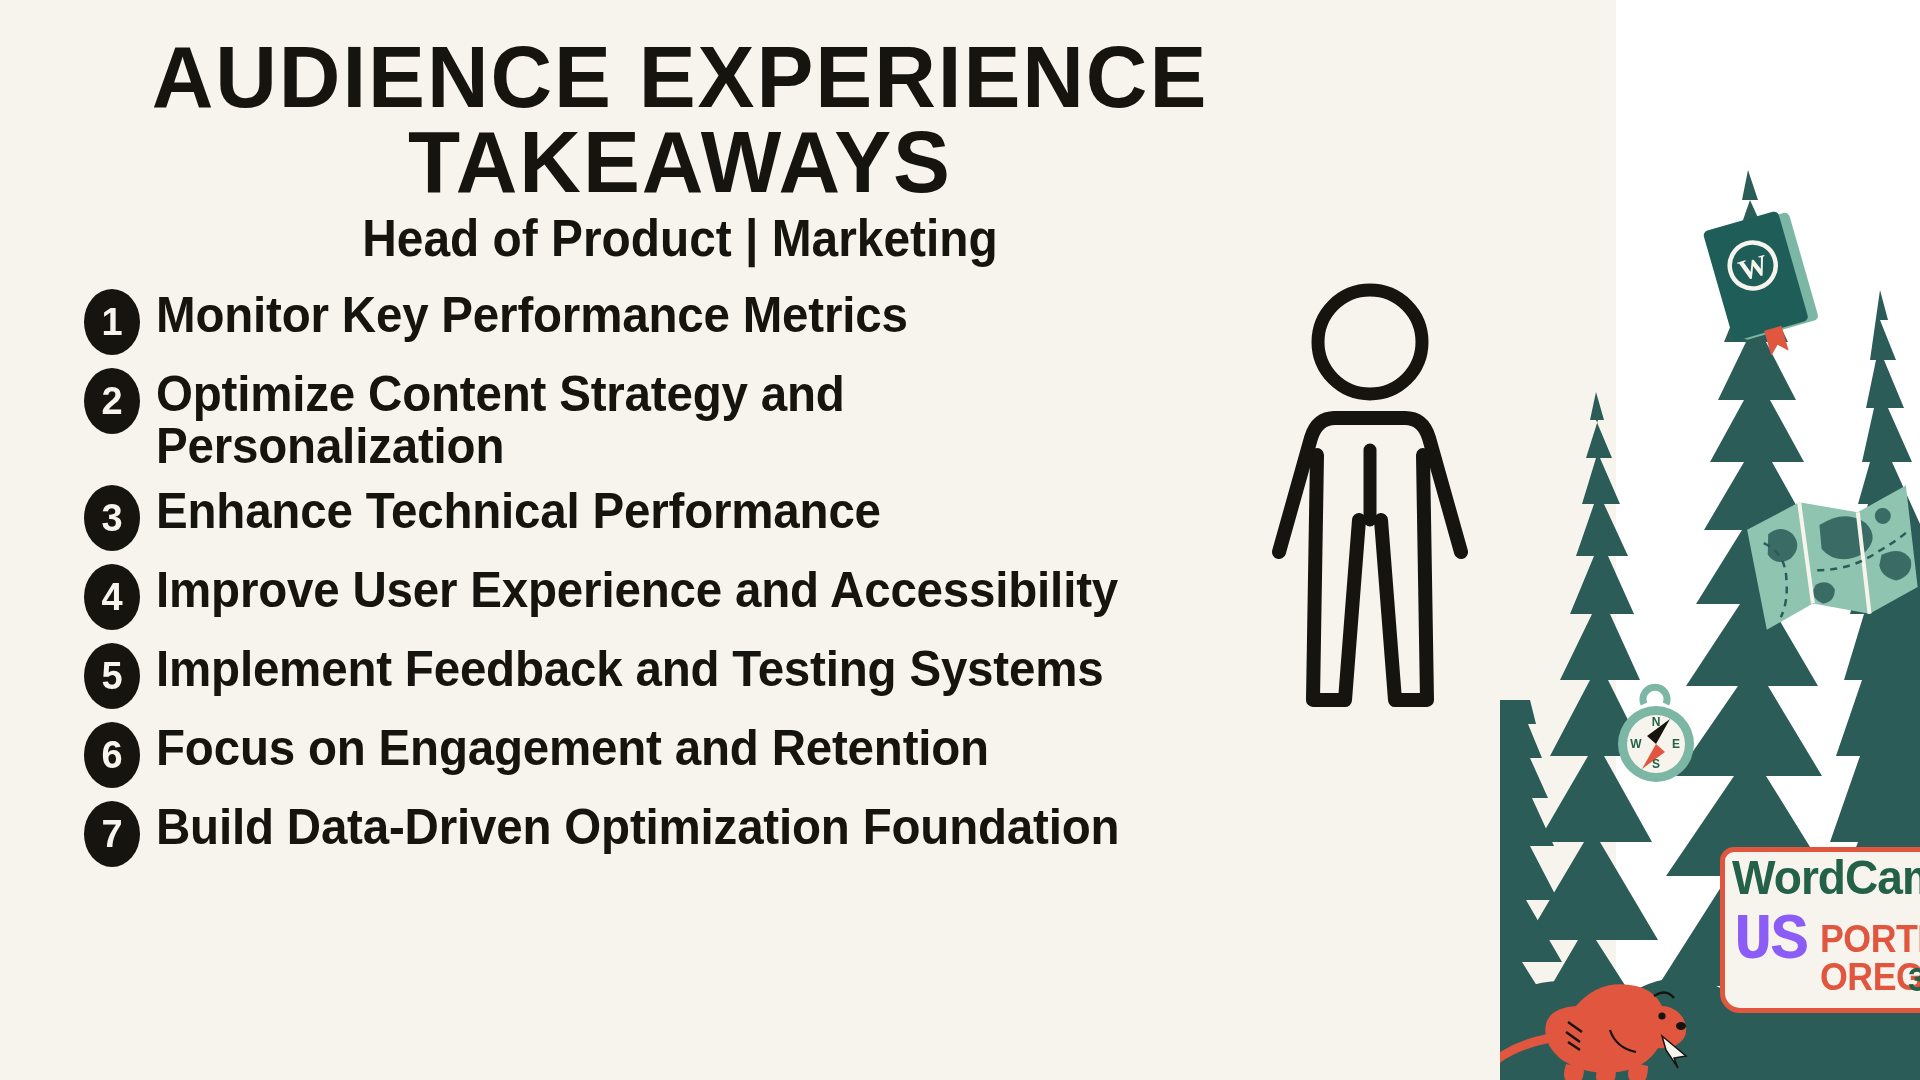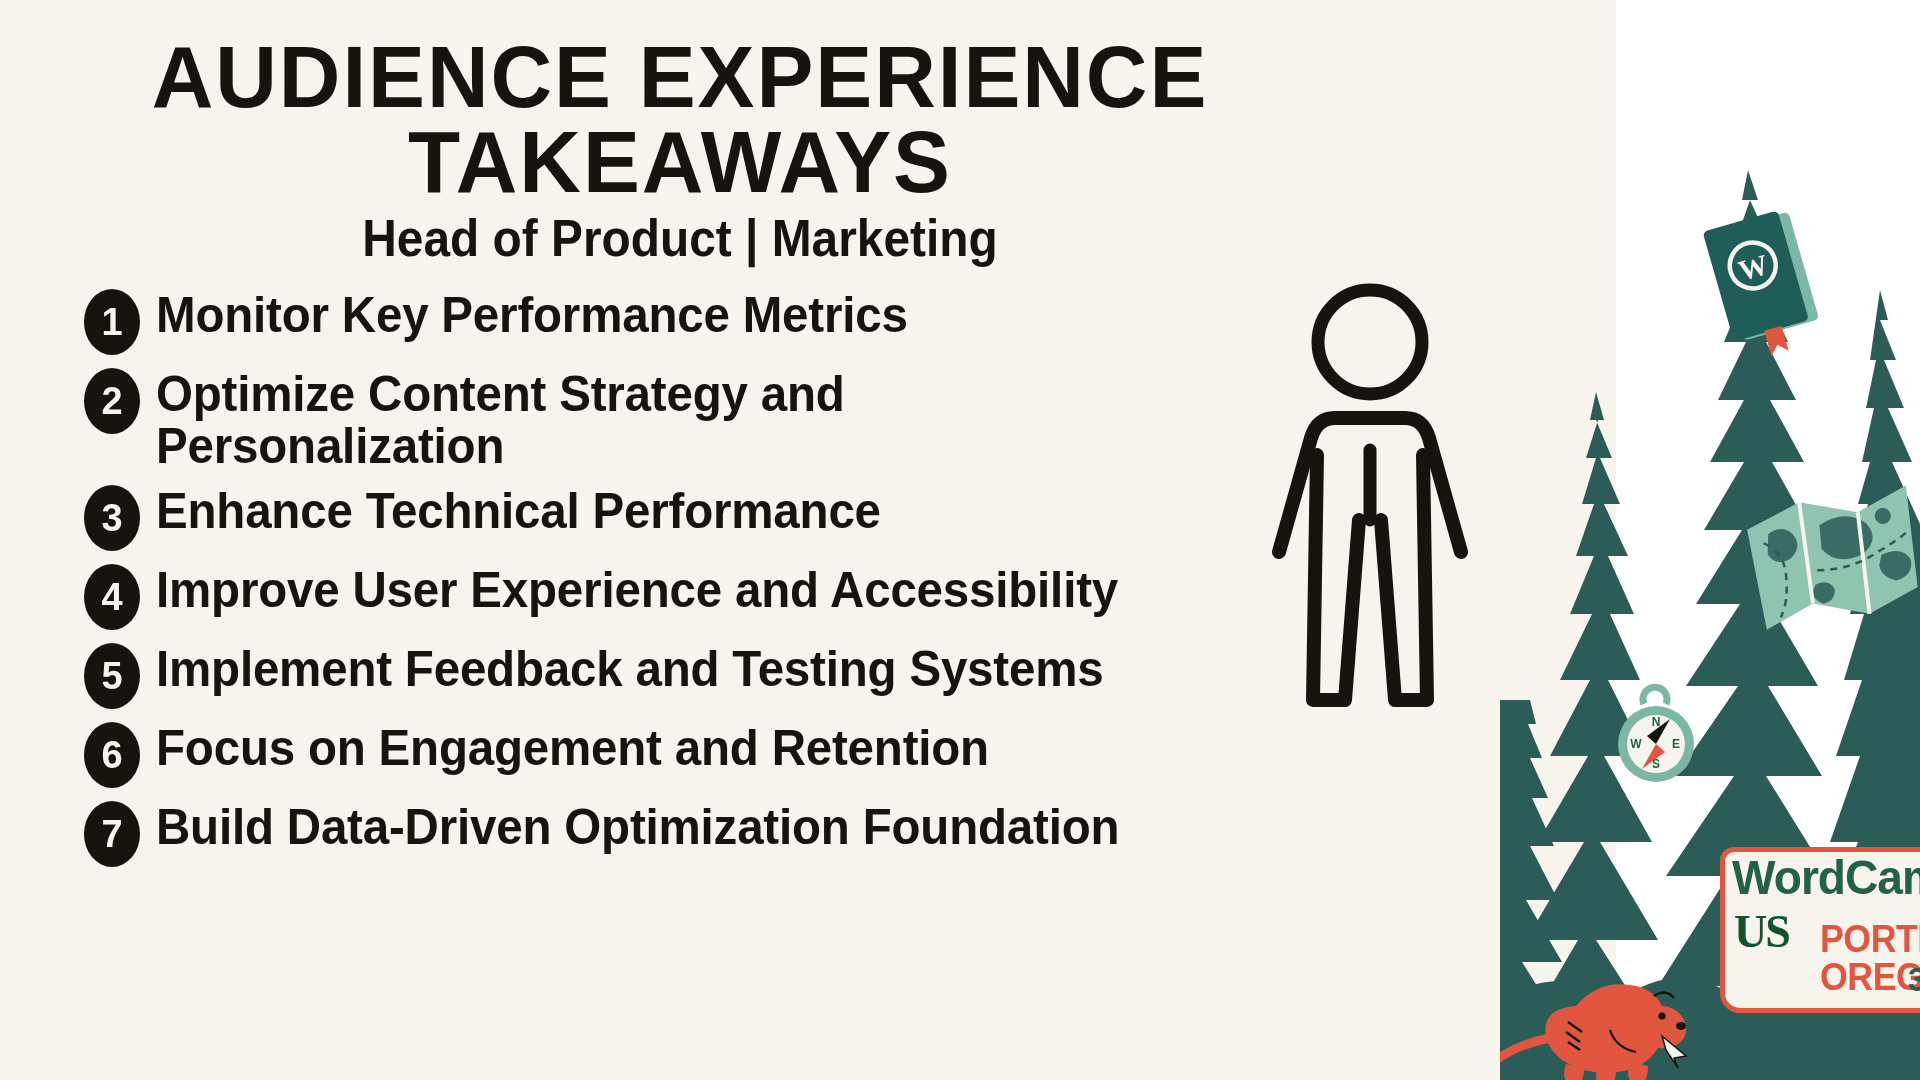--- a/index.html
+++ b/index.html
@@ -138,25 +138,25 @@
     font-size: 48px;
     line-height: 1;
     color: #236148;
     letter-spacing: -1px;
     transform: scaleX(0.96);
     transform-origin: left top;
   }
   .wc-us {
     position: absolute;
     left: 14px; top: 62px;
-    font-family: Liberation Serif, serif;
-    font-weight: 700;
-    font-size: 46px;
+    font-family: Liberation Mono, monospace;
+    font-weight: 700;
+    font-size: 64px;
     line-height: 1;
-    color: #14532d;
+    color: #8b5cf6;
     letter-spacing: -2px;
   }
   .wc-city {
     position: absolute;
     left: 100px; top: 74px;
     font-family: "Liberation Sans Narrow", "Liberation Sans", sans-serif;
     font-weight: 700;
     font-size: 38px;
     line-height: 0.97;
     color: #e0563f;

